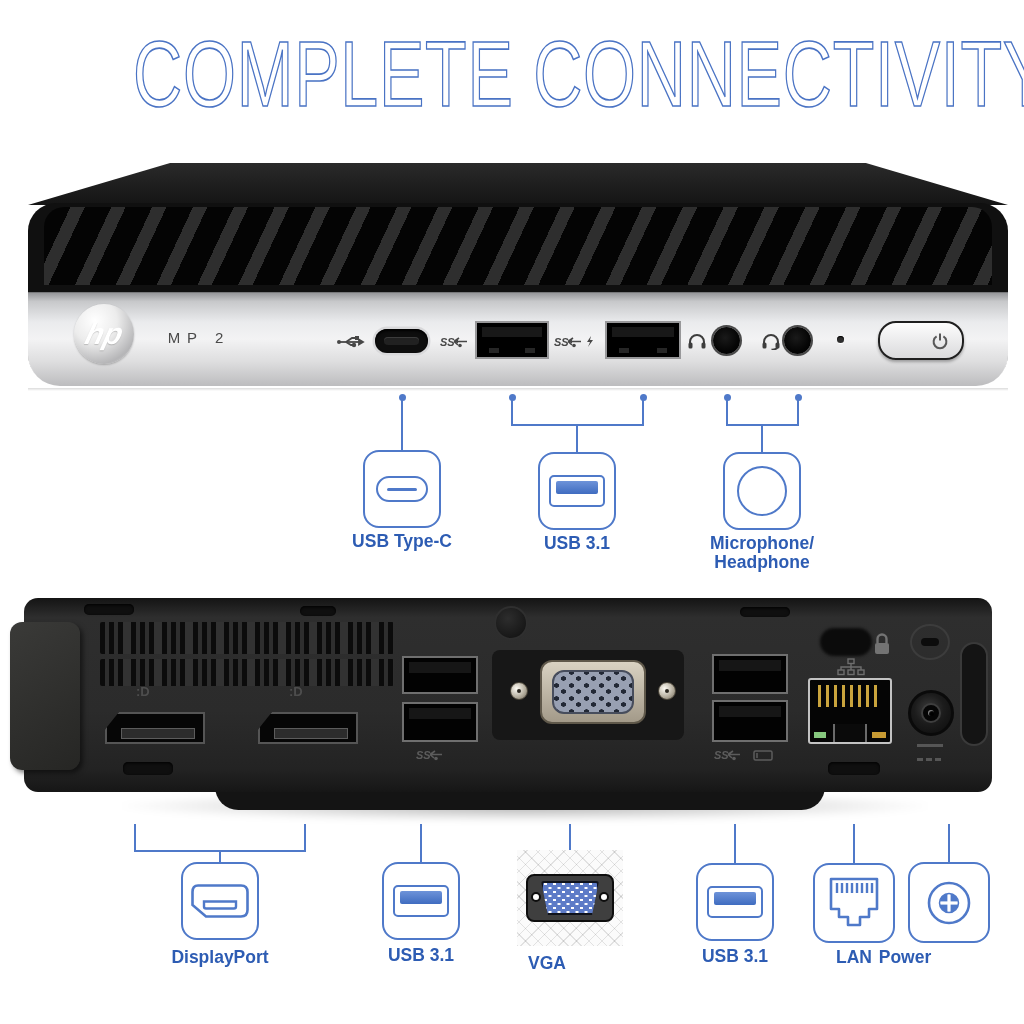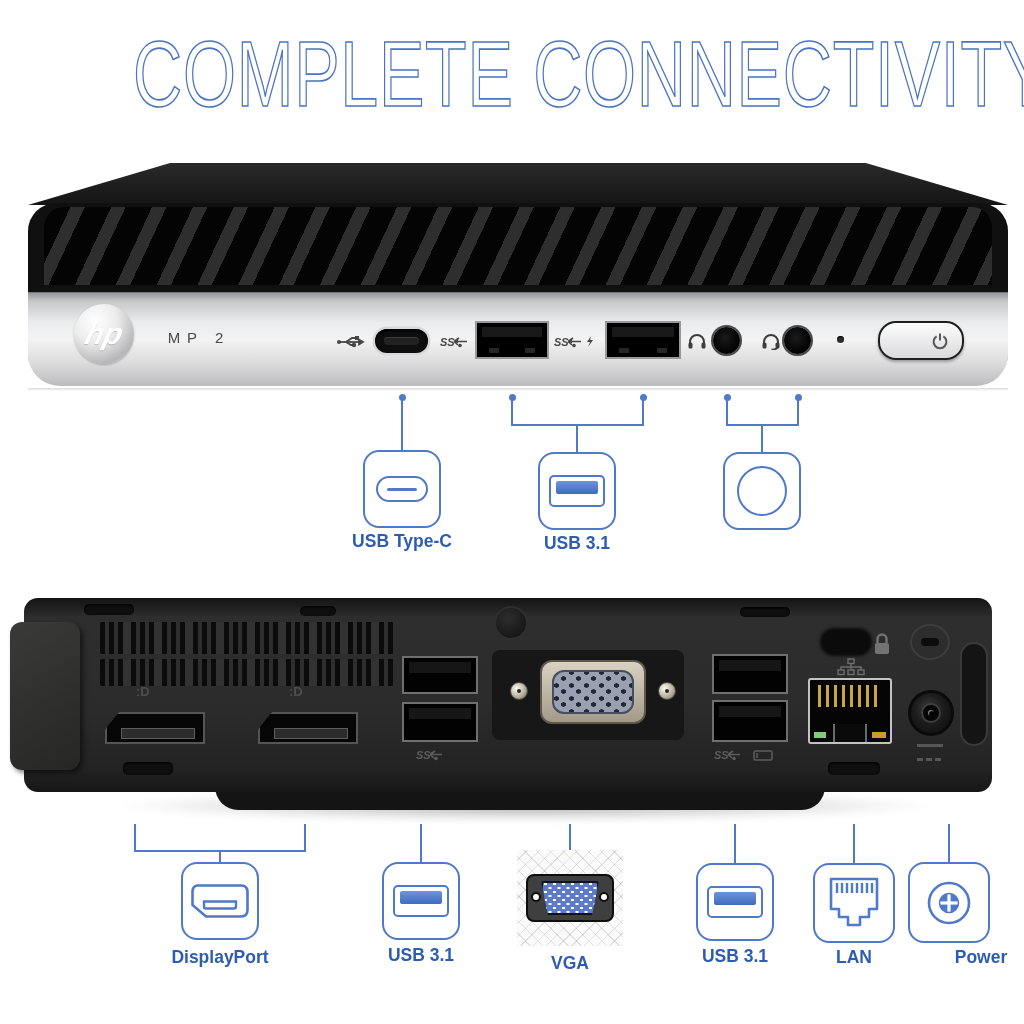--- a/index.html
+++ b/index.html
@@ -259,20 +259,24 @@
 
   <div class="cdot" style="left:724px;top:394px"></div>
   <div class="cdot" style="left:795px;top:394px"></div>
   <div class="cline" style="left:726px;top:399px;height:26px"></div>
   <div class="cline" style="left:797px;top:399px;height:26px"></div>
   <div class="chbar" style="left:726px;top:424px;width:73px"></div>
   <div class="cline" style="left:761px;top:425px;height:27px"></div>
   <div class="cbox" style="left:723px;top:452px">
     <div class="icon-circle"></div>
   </div>
+  <div class="clabel" style="left:692px;top:534px;width:140px">
+    <span>Microphone/</span><br>
+    <span>Headphone</span>
+  </div>
 
   <div class="back-shadow"></div>
   <div class="back-base"></div>
   <div class="back">
     <div class="bslot" style="left:60px;top:6px;width:50px;height:11px"></div>
     <div class="bslot" style="left:276px;top:8px;width:36px;height:10px"></div>
     <div class="bslot" style="left:716px;top:9px;width:50px;height:10px"></div>
     <div class="bslot" style="left:99px;top:164px;width:50px;height:13px"></div>
     <div class="bslot" style="left:804px;top:164px;width:52px;height:13px"></div>
 
@@ -381,21 +385,21 @@
   <div class="clabel" style="left:371px;top:946px;width:100px">USB 3.1</div>
 
   <div class="cline" style="left:569px;top:824px;height:27px"></div>
   <div class="icon-vga-panel">
     <div class="icon-vga">
       <span class="screw" style="left:3px"></span>
       <span class="screw" style="right:3px"></span>
       <div class="trap"></div>
     </div>
   </div>
-  <div class="clabel" style="left:530px;top:954px;width:80px">VGA</div>
+  <div class="clabel" style="left:507px;top:954px;width:80px">VGA</div>
 
   <div class="cline" style="left:734px;top:824px;height:40px"></div>
   <div class="cbox" style="left:696px;top:863px">
     <div class="icon-usba">
         <i></i>
       </div>
   </div>
   <div class="clabel" style="left:685px;top:947px;width:100px">USB 3.1</div>
 
   <div class="cline" style="left:853px;top:824px;height:40px"></div>
@@ -419,15 +423,15 @@
   <div class="cline" style="left:948px;top:824px;height:39px"></div>
   <div class="cbox" style="left:908px;top:862px;width:82px;height:81px">
     <svg width="56" height="56" viewBox="0 0 56 56">
       <circle cx="28" cy="28" r="20" stroke="#4f79c9" stroke-width="2.6" fill="none"></circle>
       <circle cx="28" cy="28" r="9.5" fill="#4f79c9"></circle>
       <rect x="26.4" y="19" width="3.2" height="18" fill="#fff"></rect>
       <rect x="19" y="26.4" width="18" height="3.2" fill="#fff"></rect>
       <circle cx="28" cy="28" r="9.5" stroke="#4f79c9" stroke-width="1.5" fill="none"></circle>
     </svg>
   </div>
-  <div class="clabel" style="left:940px;top:948px;width:82px">Power</div>
+  <div class="clabel" style="left:864px;top:948px;width:82px">Power</div>
 
 </div>
 
 </body></html>

